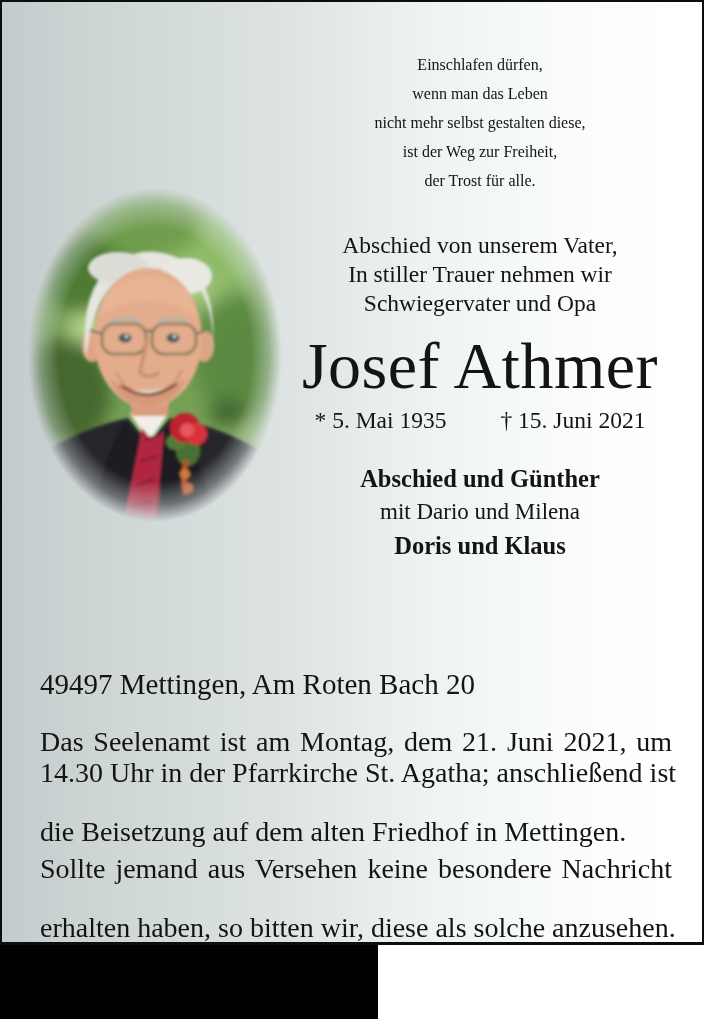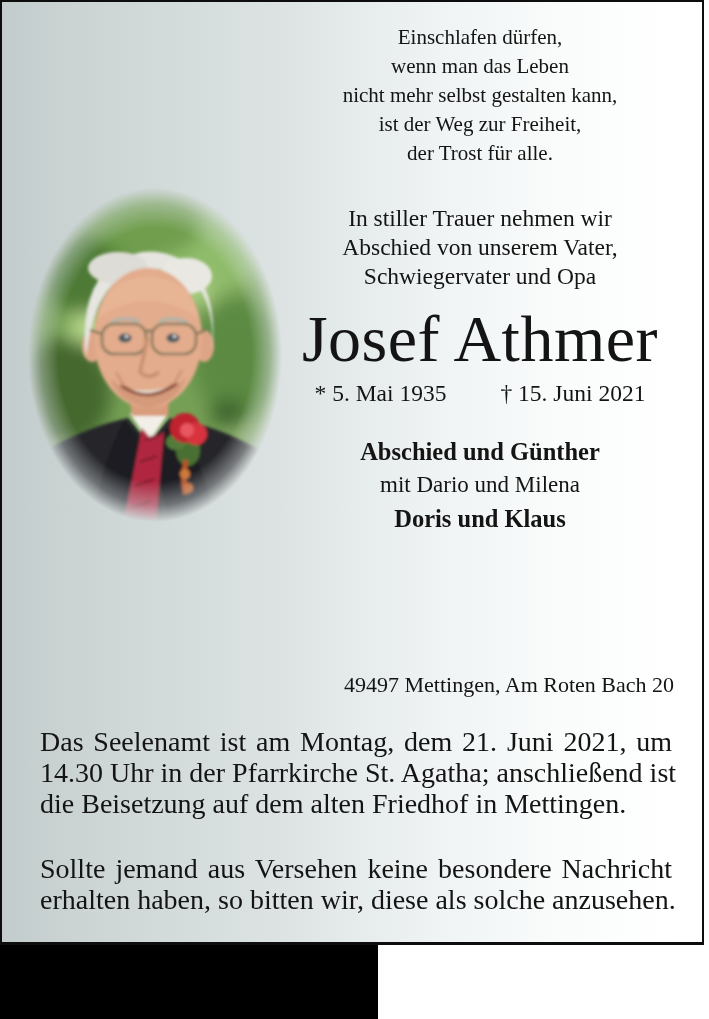--- a/index.html
+++ b/index.html
@@ -42,22 +42,22 @@
 
   
   .center-col {
     position: absolute;
     left: 258px;
     top: 0;
     width: 440px;
     text-align: center;
   }
   .verse {
-    margin-top: 21px;
-    font-size: 21px;
+    margin-top: 48px;
+    font-size: 16px;
     line-height: 29px;
   }
   .intro {
     margin-top: 36px;
     font-size: 23.5px;
     line-height: 29px;
   }
   .deceased-name {
     margin-top: 12px;
     font-size: 66px;
@@ -87,43 +87,44 @@
     font-size: 23px;
     line-height: 34px;
   }
 
   
   .address-line {
     position: absolute;
     left: 38px;
     top: 668px;
     width: 634px;
-    font-size: 22px;
+    font-size: 29px;
     line-height: 29px;
-    text-align: right;
+    text-align: left;
   }
   .paragraph {
     position: absolute;
     left: 38px;
     width: 632px;
     font-size: 28px;
   }
   .para-service { top: 724px; }
   .para-notice  { top: 851px; }
   .jline {
     line-height: 31px;
     text-align: justify;
     text-align-last: justify;
     white-space: nowrap;
   }
   .jlast {
     line-height: 31px;
     text-align: center;
     text-align-last: left;
     white-space: nowrap;
+    margin-top: 28px;
   }
 
   
   .bottom-black-bar {
     position: absolute;
     left: 0;
     top: 945px;
     width: 378px;
     height: 74px;
     background: #000000;
@@ -231,28 +232,28 @@
         </g>
       </g>
     </svg>
   </div>
 
   <div class="center-col">
 
     <div class="verse">
       <div>Einschlafen dürfen,</div>
       <div>wenn man das Leben</div>
-      <div>nicht mehr selbst gestalten kann,</div>
+      <div>nicht mehr selbst gestalten diese,</div>
       <div>ist der Weg zur Freiheit,</div>
       <div>der Trost für alle.</div>
     </div>
 
     <div class="intro">
+      <div>Abschied von unserem Vater,</div>
       <div>In stiller Trauer nehmen wir</div>
-      <div>Abschied von unserem Vater,</div>
       <div>Schwiegervater und Opa</div>
     </div>
 
     <div class="deceased-name">Josef Athmer</div>
 
     <div class="dates">
       <span>* 5. Mai 1935</span><span class="date-gap"></span><span>† 15. Juni 2021</span>
     </div>
 
     <div class="mourners">

